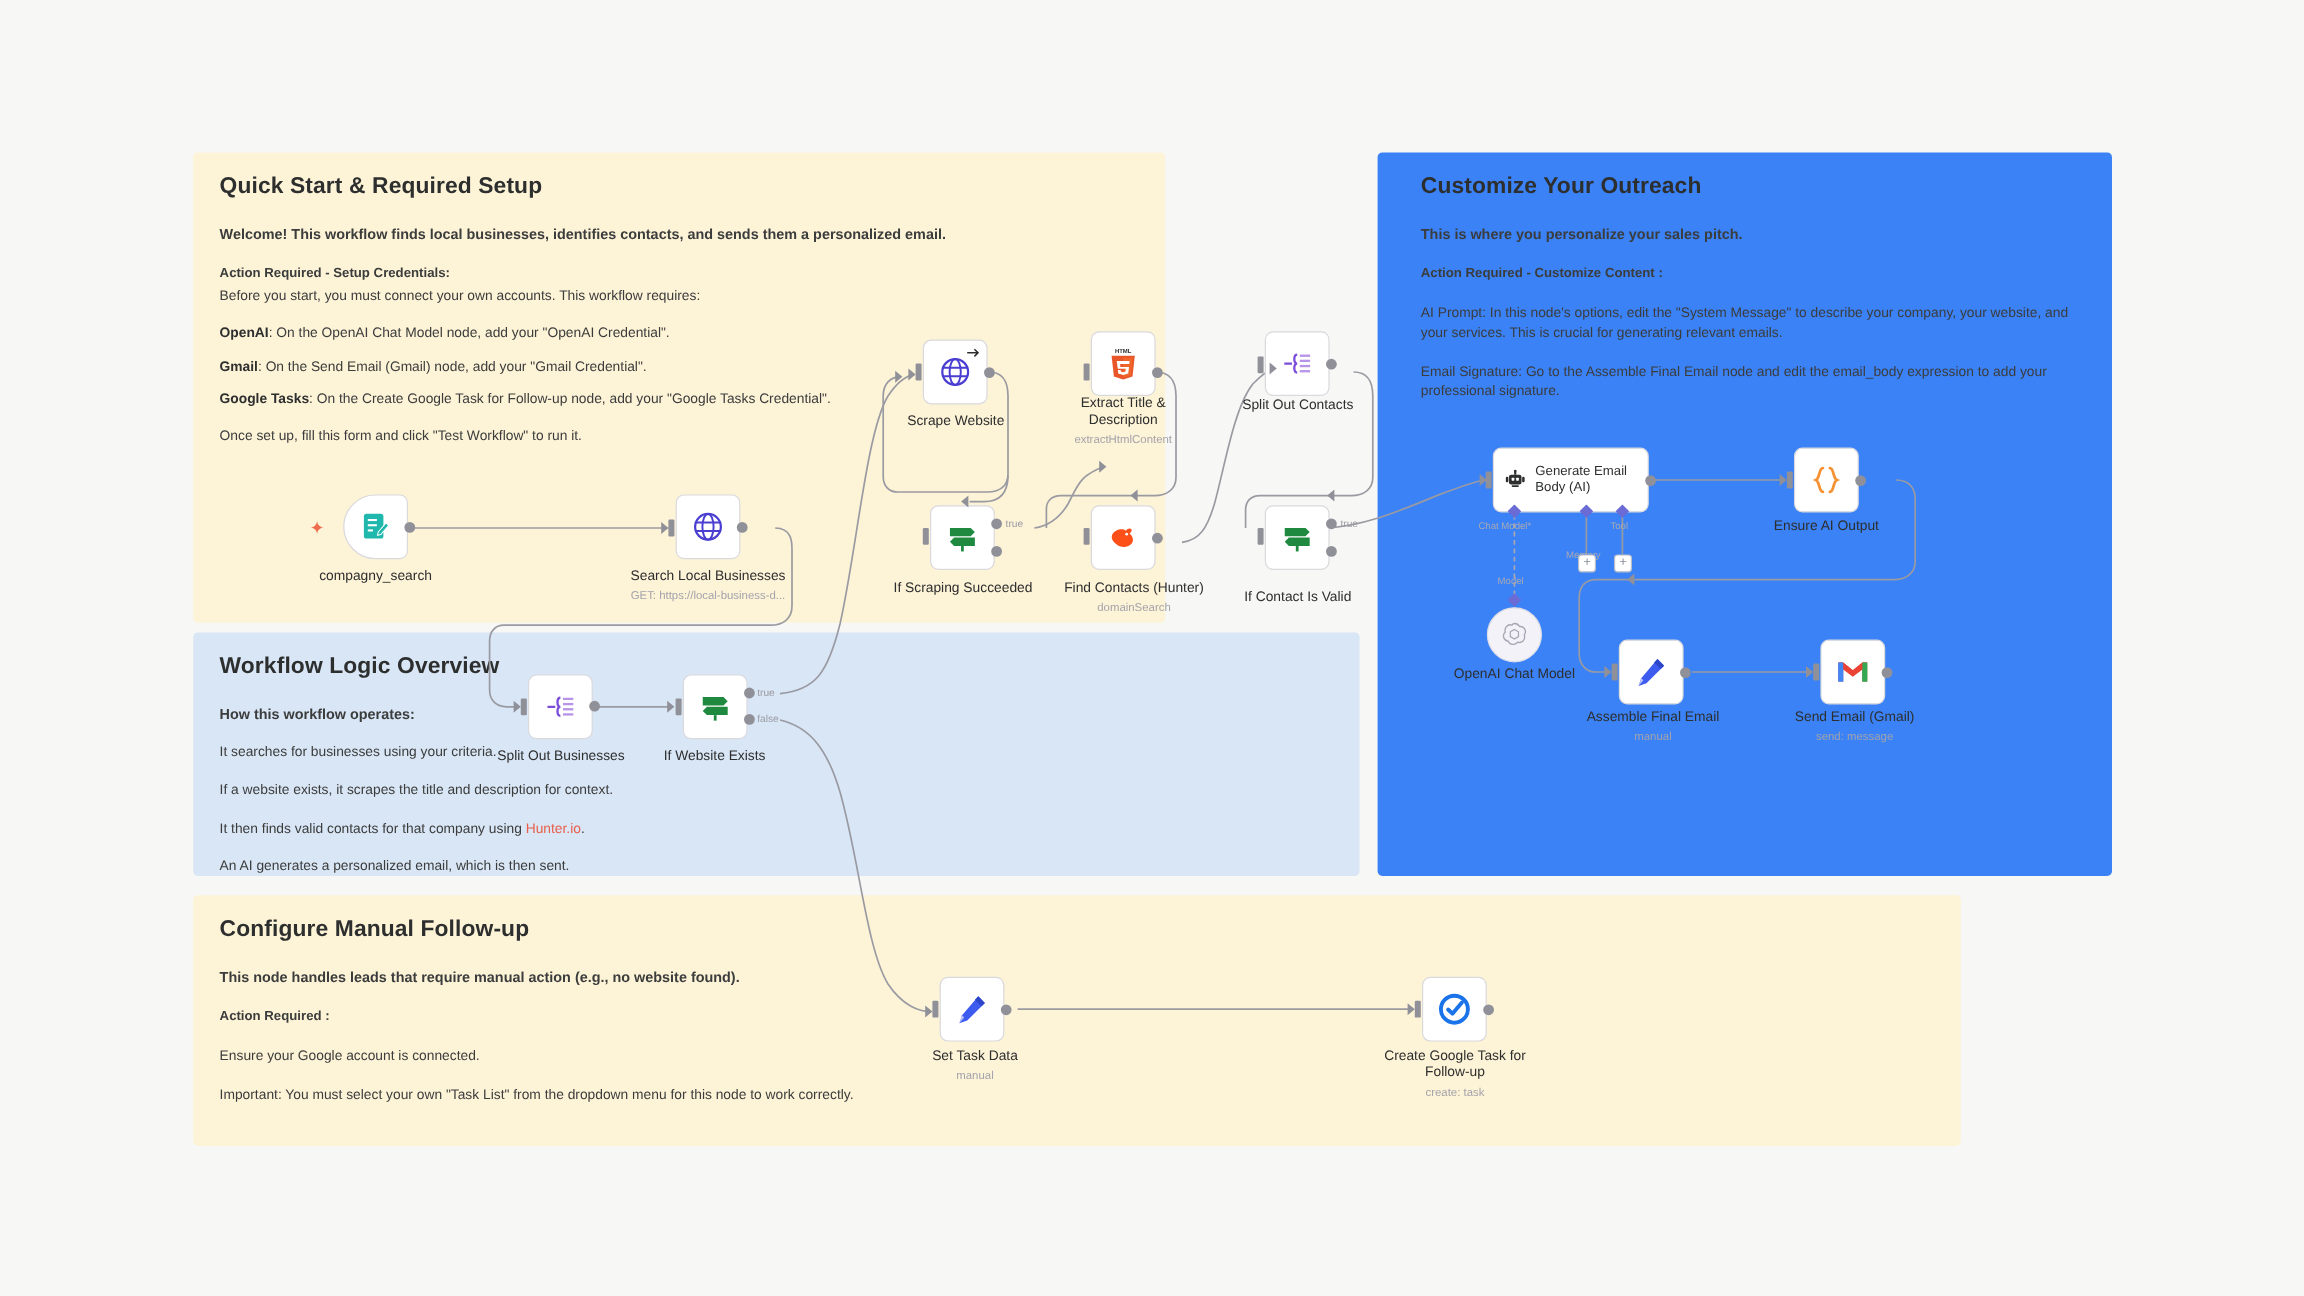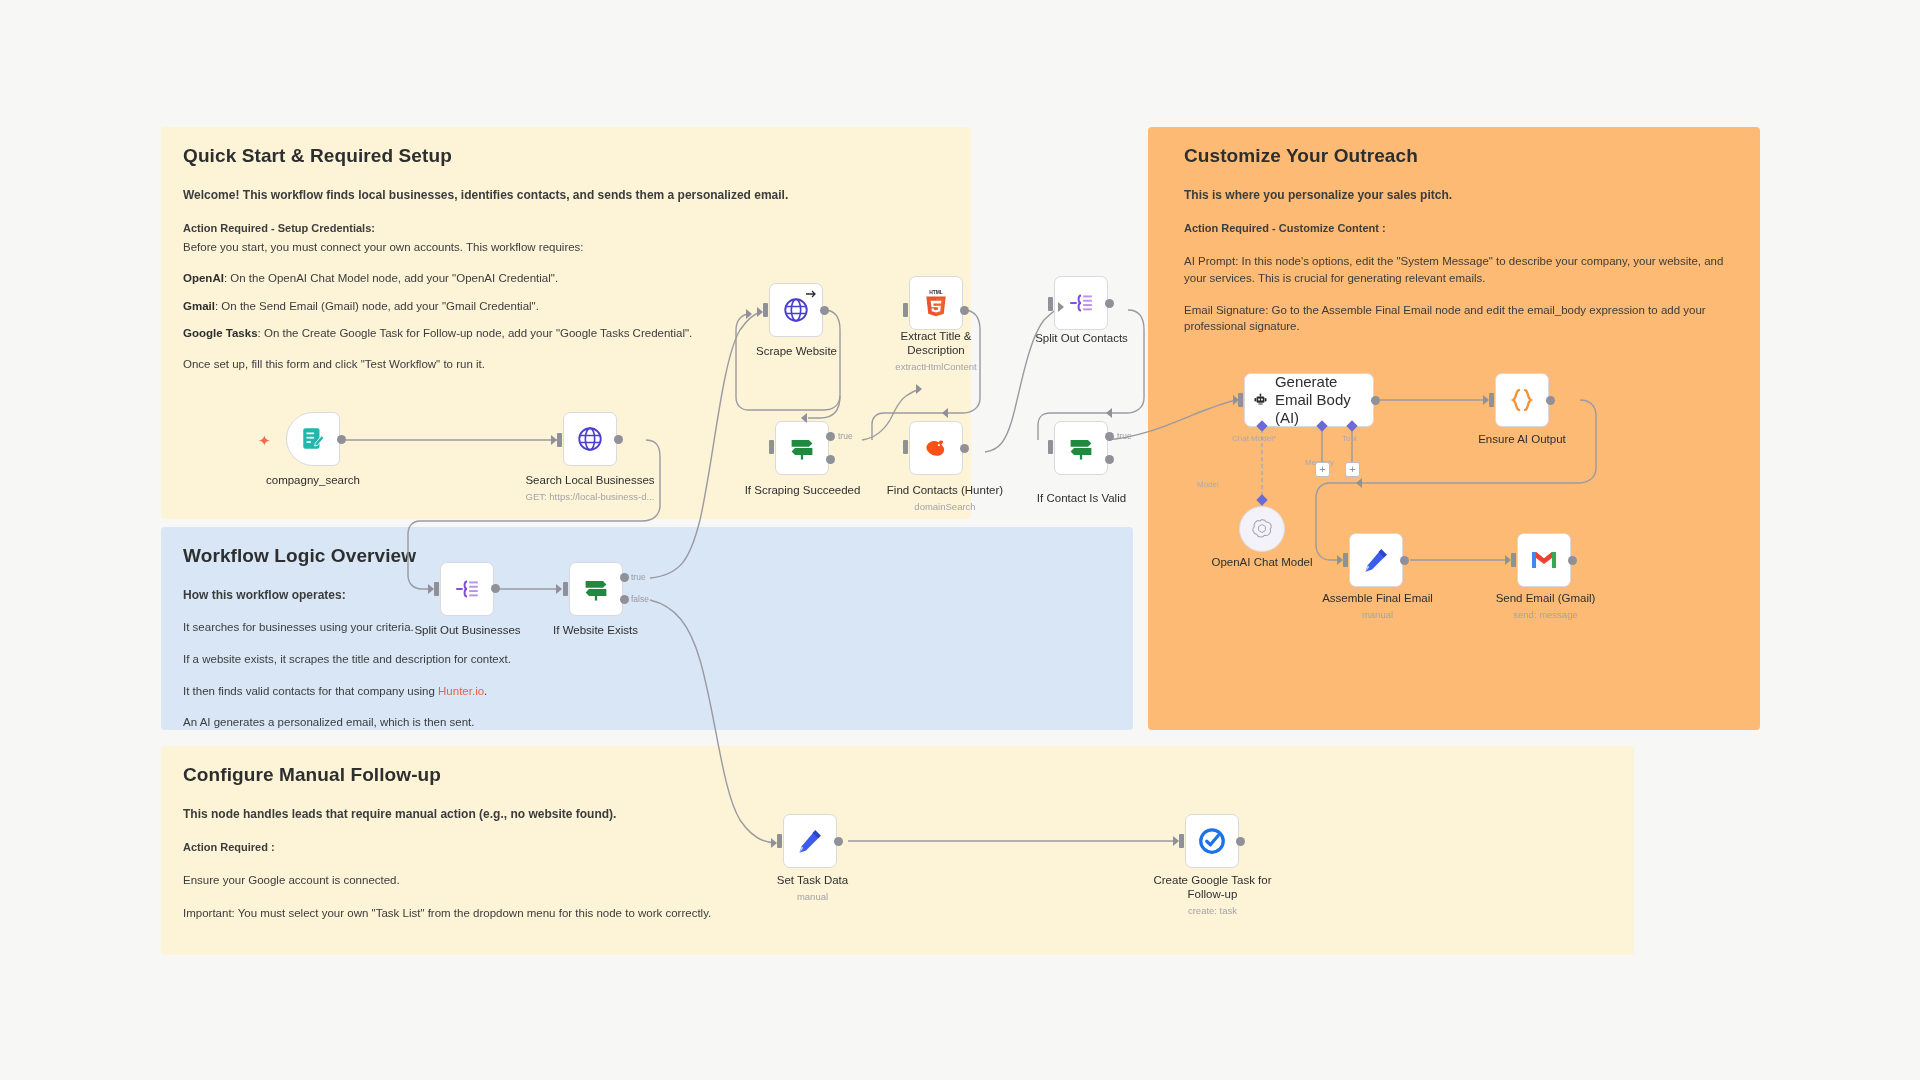--- a/index.html
+++ b/index.html
@@ -18,21 +18,21 @@
 
   
   .sticky {
     position: absolute;
     border-radius: 4px;
     padding: 18px 22px 16px 22px;
     overflow: hidden;
   }
   .sticky.yellow { background: #fdf3d7; }
   .sticky.blue   { background: #d9e6f5; }
-  .sticky.green  { background: #fdba74; padding-left: 36px; }
+  .sticky.green  { background: #3b82f6; padding-left: 36px; }
 
   .sticky h2 {
     margin: 0 0 20px 0;
     font-size: 19px;
     font-weight: 700;
     color: #2d2e2e;
     letter-spacing: .1px;
   }
   .sticky p { margin: 0 0 11px 0; font-size: 11.5px; color: #3b3c3c; line-height: 1.45; }
   .sticky p.lead { font-weight: 700; font-size: 12px; margin-bottom: 17px; }
@@ -55,21 +55,21 @@
     border-top-left-radius: 28px;
     border-bottom-left-radius: 28px;
   }
   .node.wide {
     width: 130px; height: 54px;
     justify-content: flex-start;
     padding-left: 8px;
     gap: 7px;
   }
   .node .lbl-inside {
-    font-size: 15px; color: #2d2e2e; line-height: 1.18; font-weight: 400;
+    font-size: 11px; color: #2d2e2e; line-height: 1.18; font-weight: 400;
   }
   .node-caption {
     position: absolute;
     text-align: center;
     font-size: 11.5px;
     color: #2d2e2e;
     line-height: 1.2;
     z-index: 6;
     white-space: nowrap;
   }
@@ -433,21 +433,21 @@
   <div class="dot" style="left:1371px; top:396px;"></div>
 
   <div class="diamond" style="left:1258px; top:422px;"></div>
   <div class="sub-label" style="left:1232px; top:434px;">Chat Model*</div>
   <div class="diamond" style="left:1318px; top:422px;"></div>
   <div class="sub-label" style="left:1305px; top:458px;">Memory</div>
   <div class="diamond" style="left:1348px; top:422px;"></div>
   <div class="sub-label" style="left:1342px; top:434px;">Tool</div>
   <div class="plusbox" style="left:1315px; top:462px;">+</div>
   <div class="plusbox" style="left:1345px; top:462px;">+</div>
-  <div class="sub-label" style="left:1197px; top:480px;">Model</div>
+  <div class="sub-label" style="left:1248px; top:480px;">Model</div>
   <div class="diamond" style="left:1258px; top:496px;"></div>
 
   <div class="circle-node" style="left:1239px; top:506px;">
     <svg width="24" height="24" viewBox="0 0 24 24">
       <path d="M12 2.6c1.9 0 3.5 1 4.3 2.5 1.7-.2 3.4.6 4.3 2.2.9 1.6.7 3.5-.4 4.9.6 1.6.3 3.5-.9 4.8-1.2 1.3-3 1.7-4.6 1.2-1 1.3-2.6 2-4.3 1.8-1.7-.2-3.1-1.3-3.7-2.8-1.7-.2-3.1-1.4-3.6-3-.5-1.6 0-3.4 1.3-4.5-.5-1.6-.1-3.4 1.1-4.6C6.7 3.7 8.5 3.3 10 4c.6-.9 1.3-1.4 2-1.4z" fill="none" stroke="#a6a6b3" stroke-width="1.1"></path>
       <path d="M12 7.5 L15.4 9.5 V13.5 L12 15.5 L8.6 13.5 V9.5 Z" fill="none" stroke="#a6a6b3" stroke-width="1"></path>
     </svg>
   </div>
   <div class="node-caption" style="left:1182px; top:556px; width:160px;">
     <span>OpenAI Chat Model</span>

